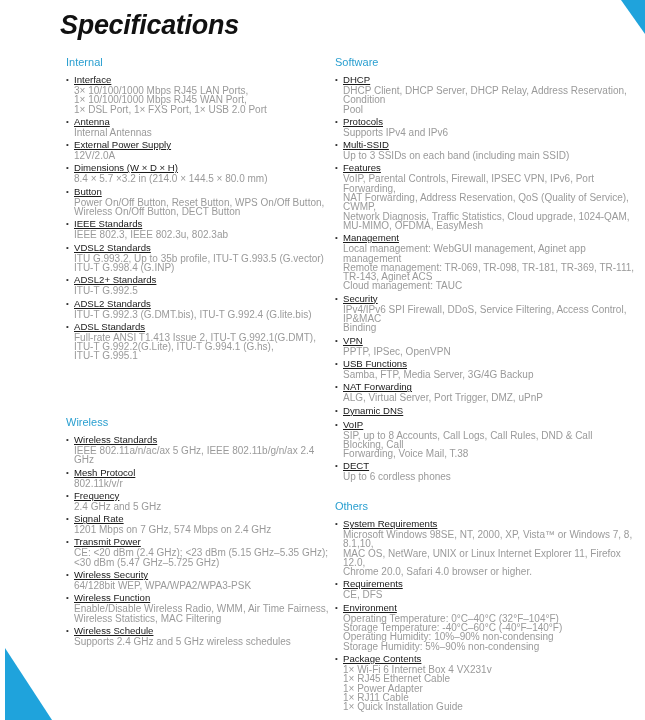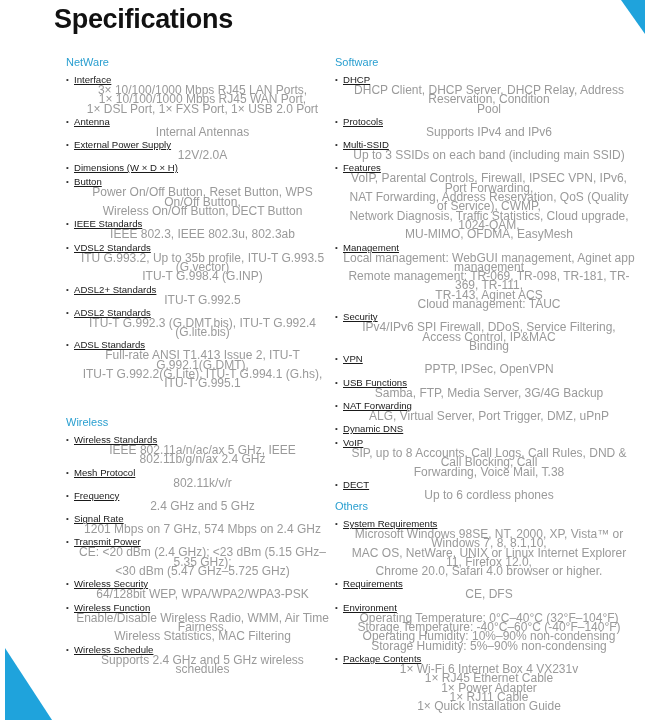--- a/index.html
+++ b/index.html
@@ -31,51 +31,52 @@
   }
   .item { position: relative; padding-left: 8px; margin-bottom: 2px; }
   .item::before {
     content: "\2022"; position: absolute; left: 0; top: 0;
     font-size: 8px; line-height: 12px; color: #333;
   }
   .item-name {
     font-size: 9.6px; color: #1a1a1a; line-height: 12px; height: 12px; text-decoration: underline;
   }
   .item-value {
-    font-size: 12px; color: #9a9a9a; line-height: 9.3px; white-space: pre-line; text-align: center;
+    font-size: 10px; color: #9a9a9a; line-height: 9.3px; white-space: pre-line;
   }
 </style>
 </head>
 <body>
 
 <div class="deco-tr"></div>
 <div class="deco-bl"></div>
 
-<h1 class="title" style="margin:0;">Specifications</h1>
+<h1 class="title" style="margin:6px;font-style:italic;">Specifications</h1>
 
 <div class="col col-left">
   <div class="section" style="top:55px;">
-    <div class="section-title">NetWare</div>
+    <div class="section-title">Internal</div>
     <div>
         <div class="item">
           <div class="item-name">Interface</div>
           <div class="item-value">3× 10/100/1000 Mbps RJ45 LAN Ports,
 1× 10/100/1000 Mbps RJ45 WAN Port,
 1× DSL Port, 1× FXS Port, 1× USB 2.0 Port</div>
         </div>
         <div class="item">
           <div class="item-name">Antenna</div>
           <div class="item-value">Internal Antennas</div>
         </div>
         <div class="item">
           <div class="item-name">External Power Supply</div>
           <div class="item-value">12V/2.0A</div>
         </div>
         <div class="item">
           <div class="item-name">Dimensions (W × D × H)</div>
+          <div class="item-value">8.4 × 5.7 ×3.2 in (214.0 × 144.5 × 80.0 mm)</div>
         </div>
         <div class="item">
           <div class="item-name">Button</div>
           <div class="item-value">Power On/Off Button, Reset Button, WPS On/Off Button,
 Wireless On/Off Button, DECT Button</div>
         </div>
         <div class="item">
           <div class="item-name">IEEE Standards</div>
           <div class="item-value">IEEE 802.3, IEEE 802.3u, 802.3ab</div>
         </div>

